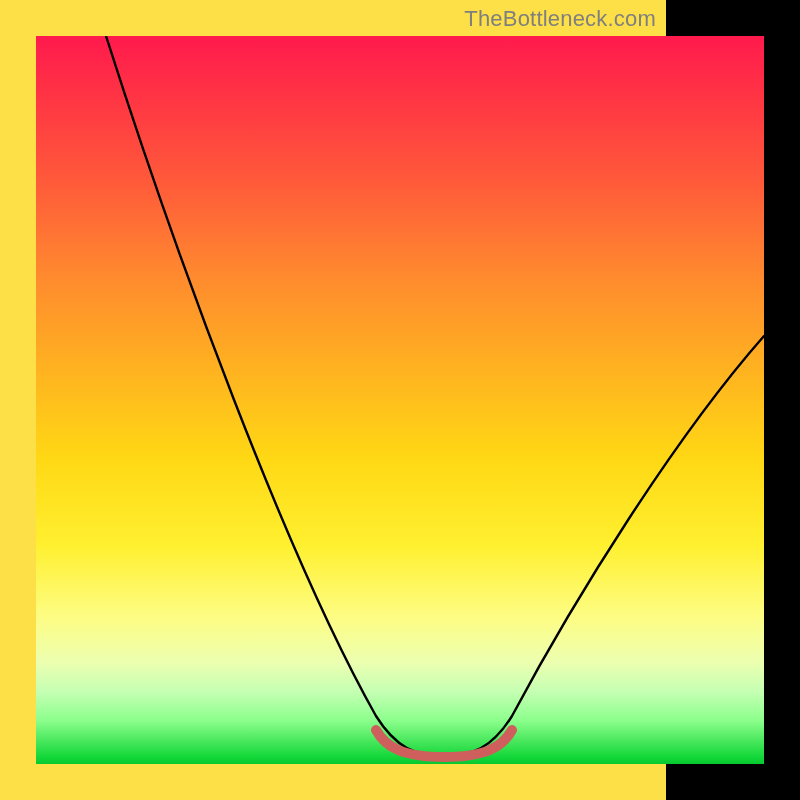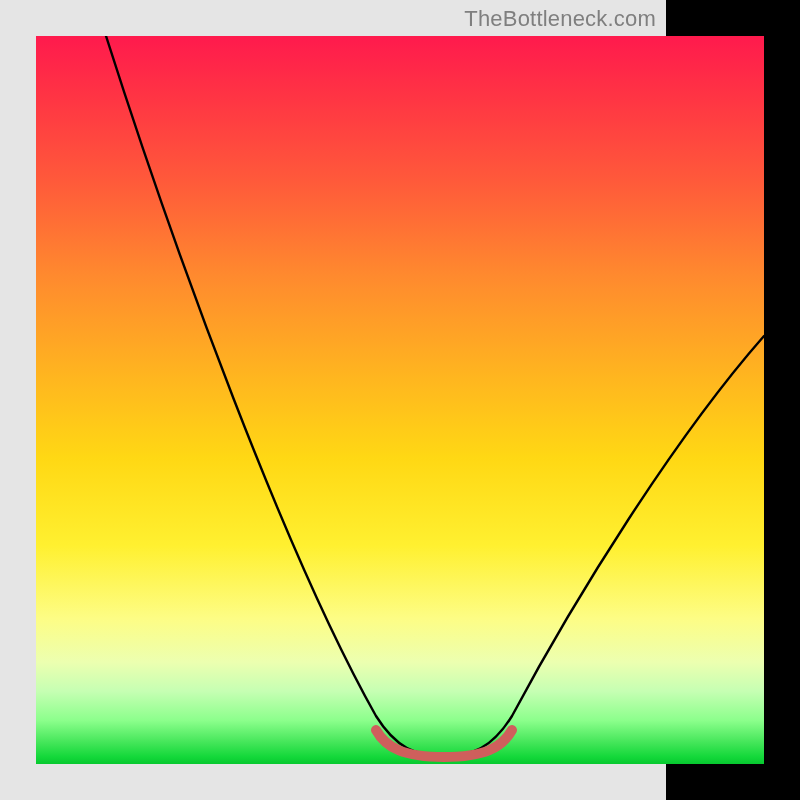--- a/index.html
+++ b/index.html
@@ -8,21 +8,21 @@
     width: 800px;
     height: 800px;
     background: #000;
     overflow: hidden;
     font-family: Arial, Helvetica, sans-serif;
   }
   .frame {
     position: relative;
     width: 666px;
     height: 800px;
-    background: #e5e5e5;
+    background: #fde047;
   }
   .plot {
     position: absolute;
     left: 36px;
     top: 36px;
     width: 728px;
     height: 728px;
     overflow: hidden;
   }
   .gradient {

